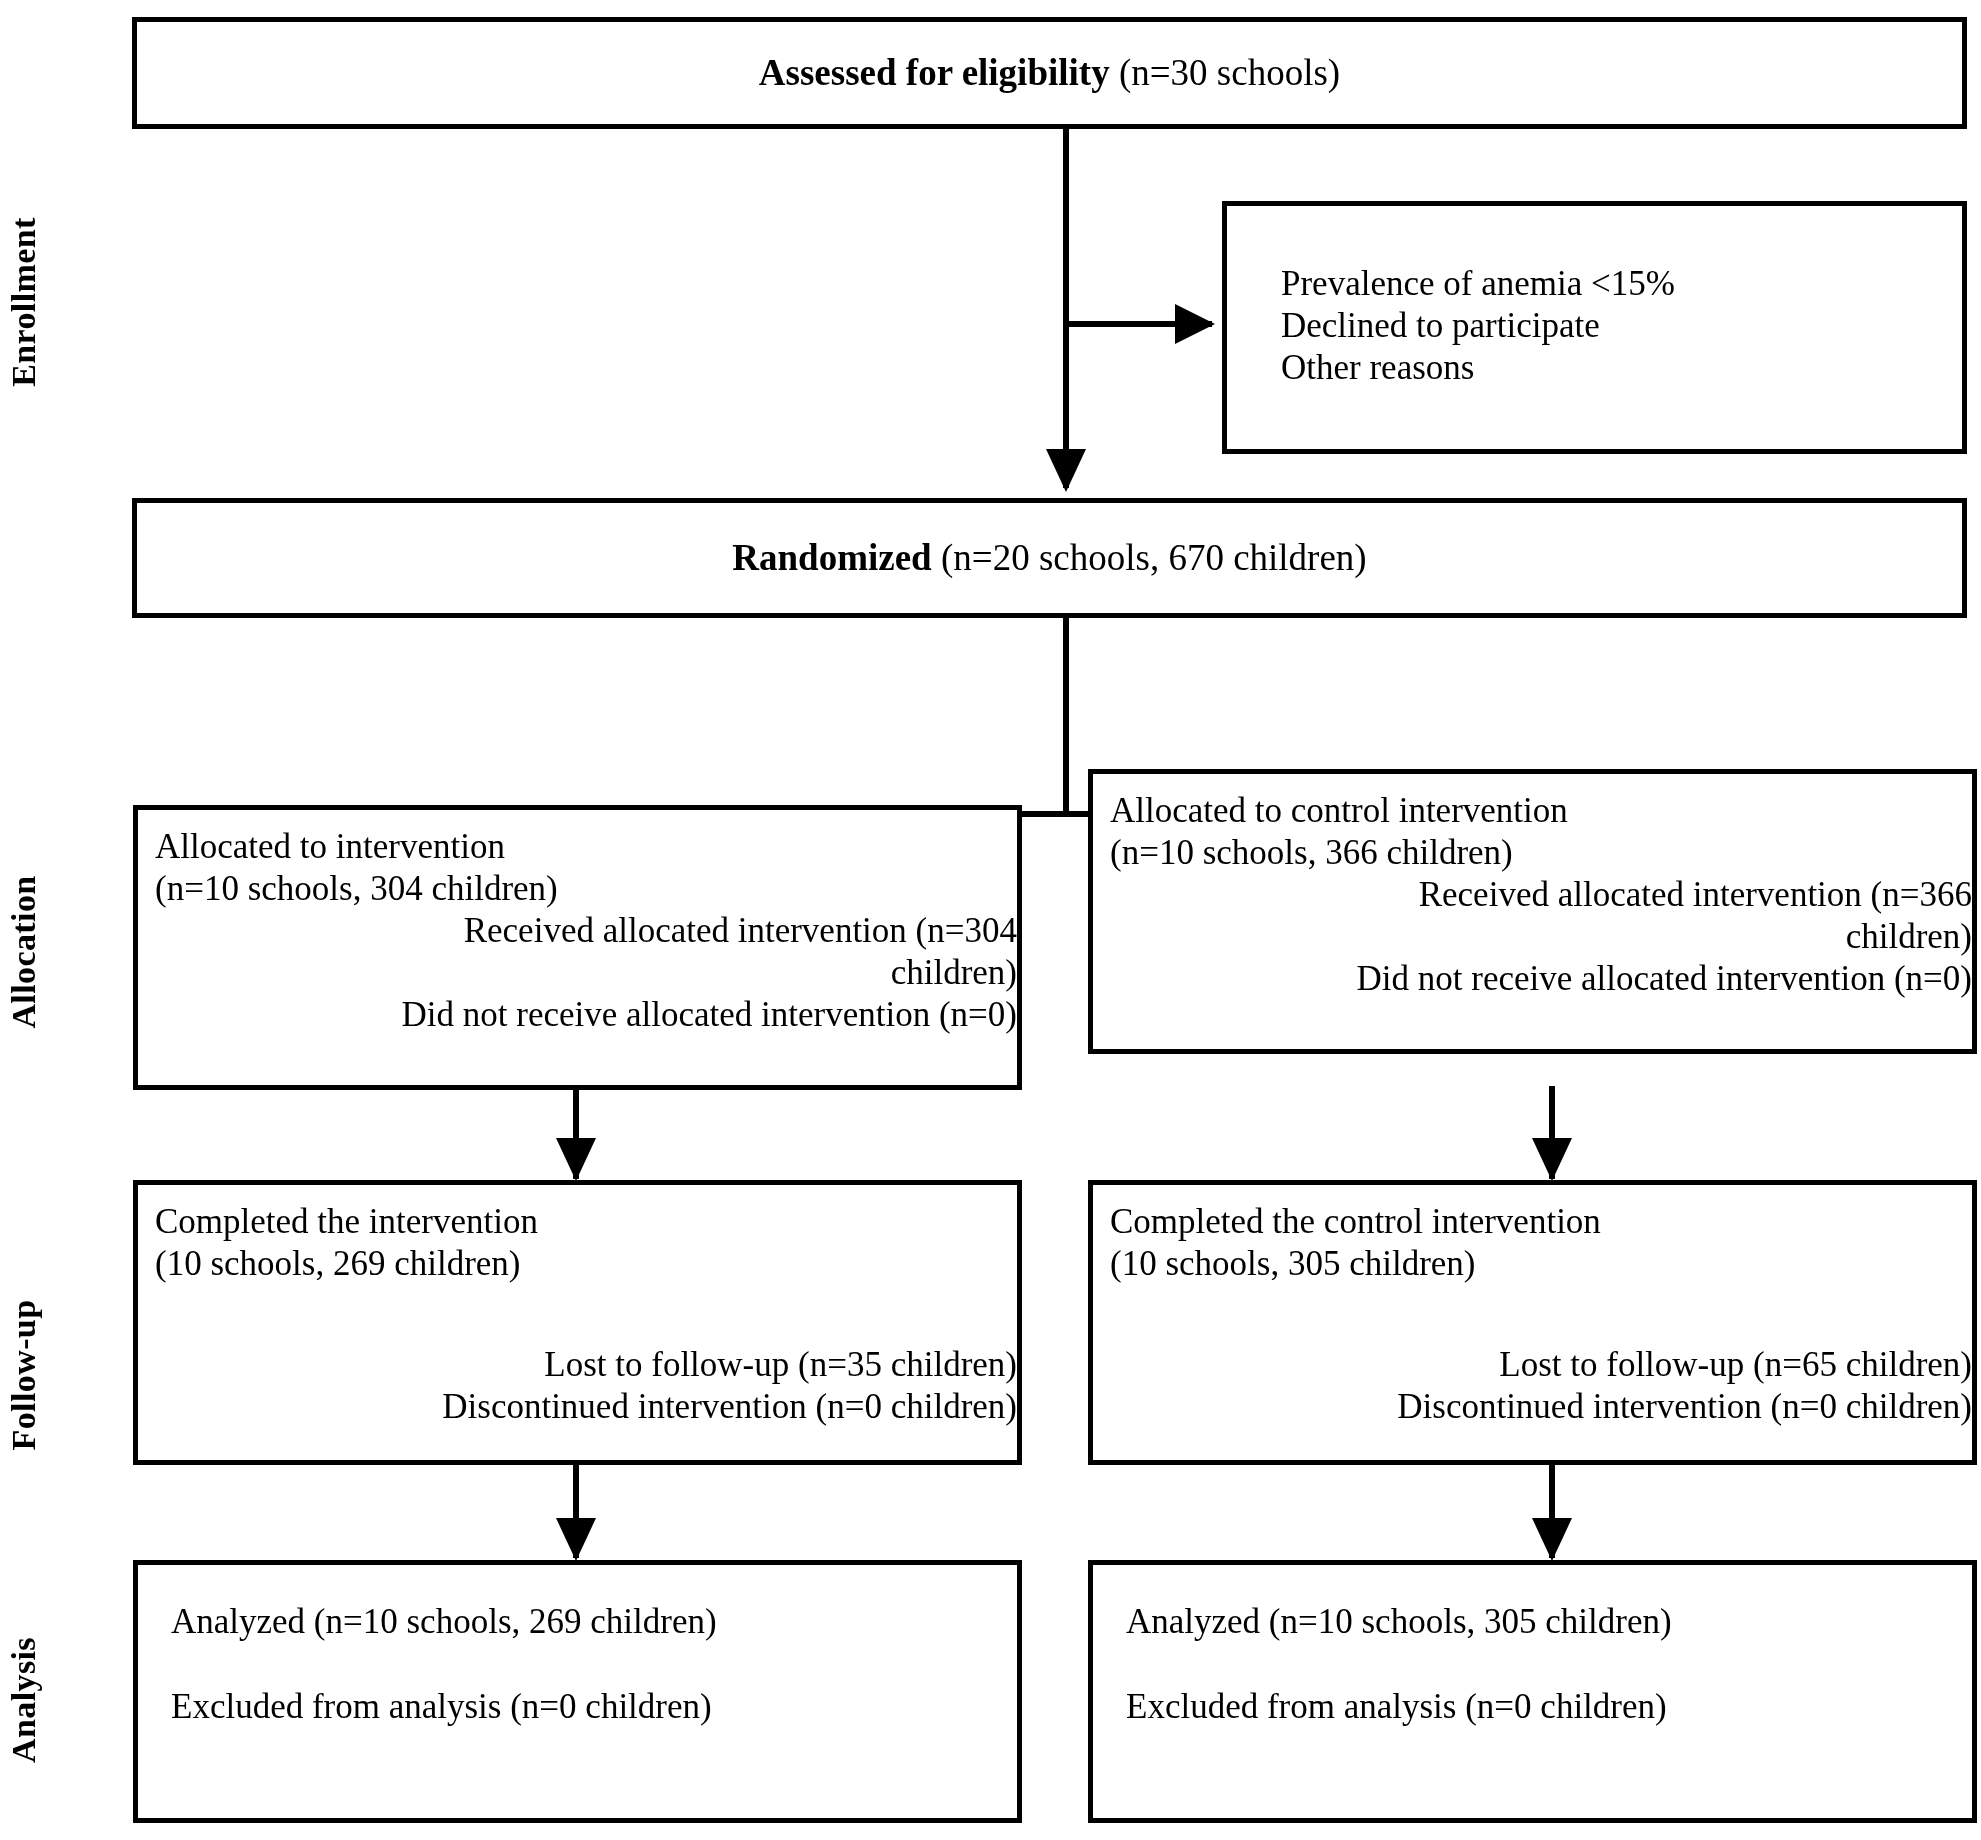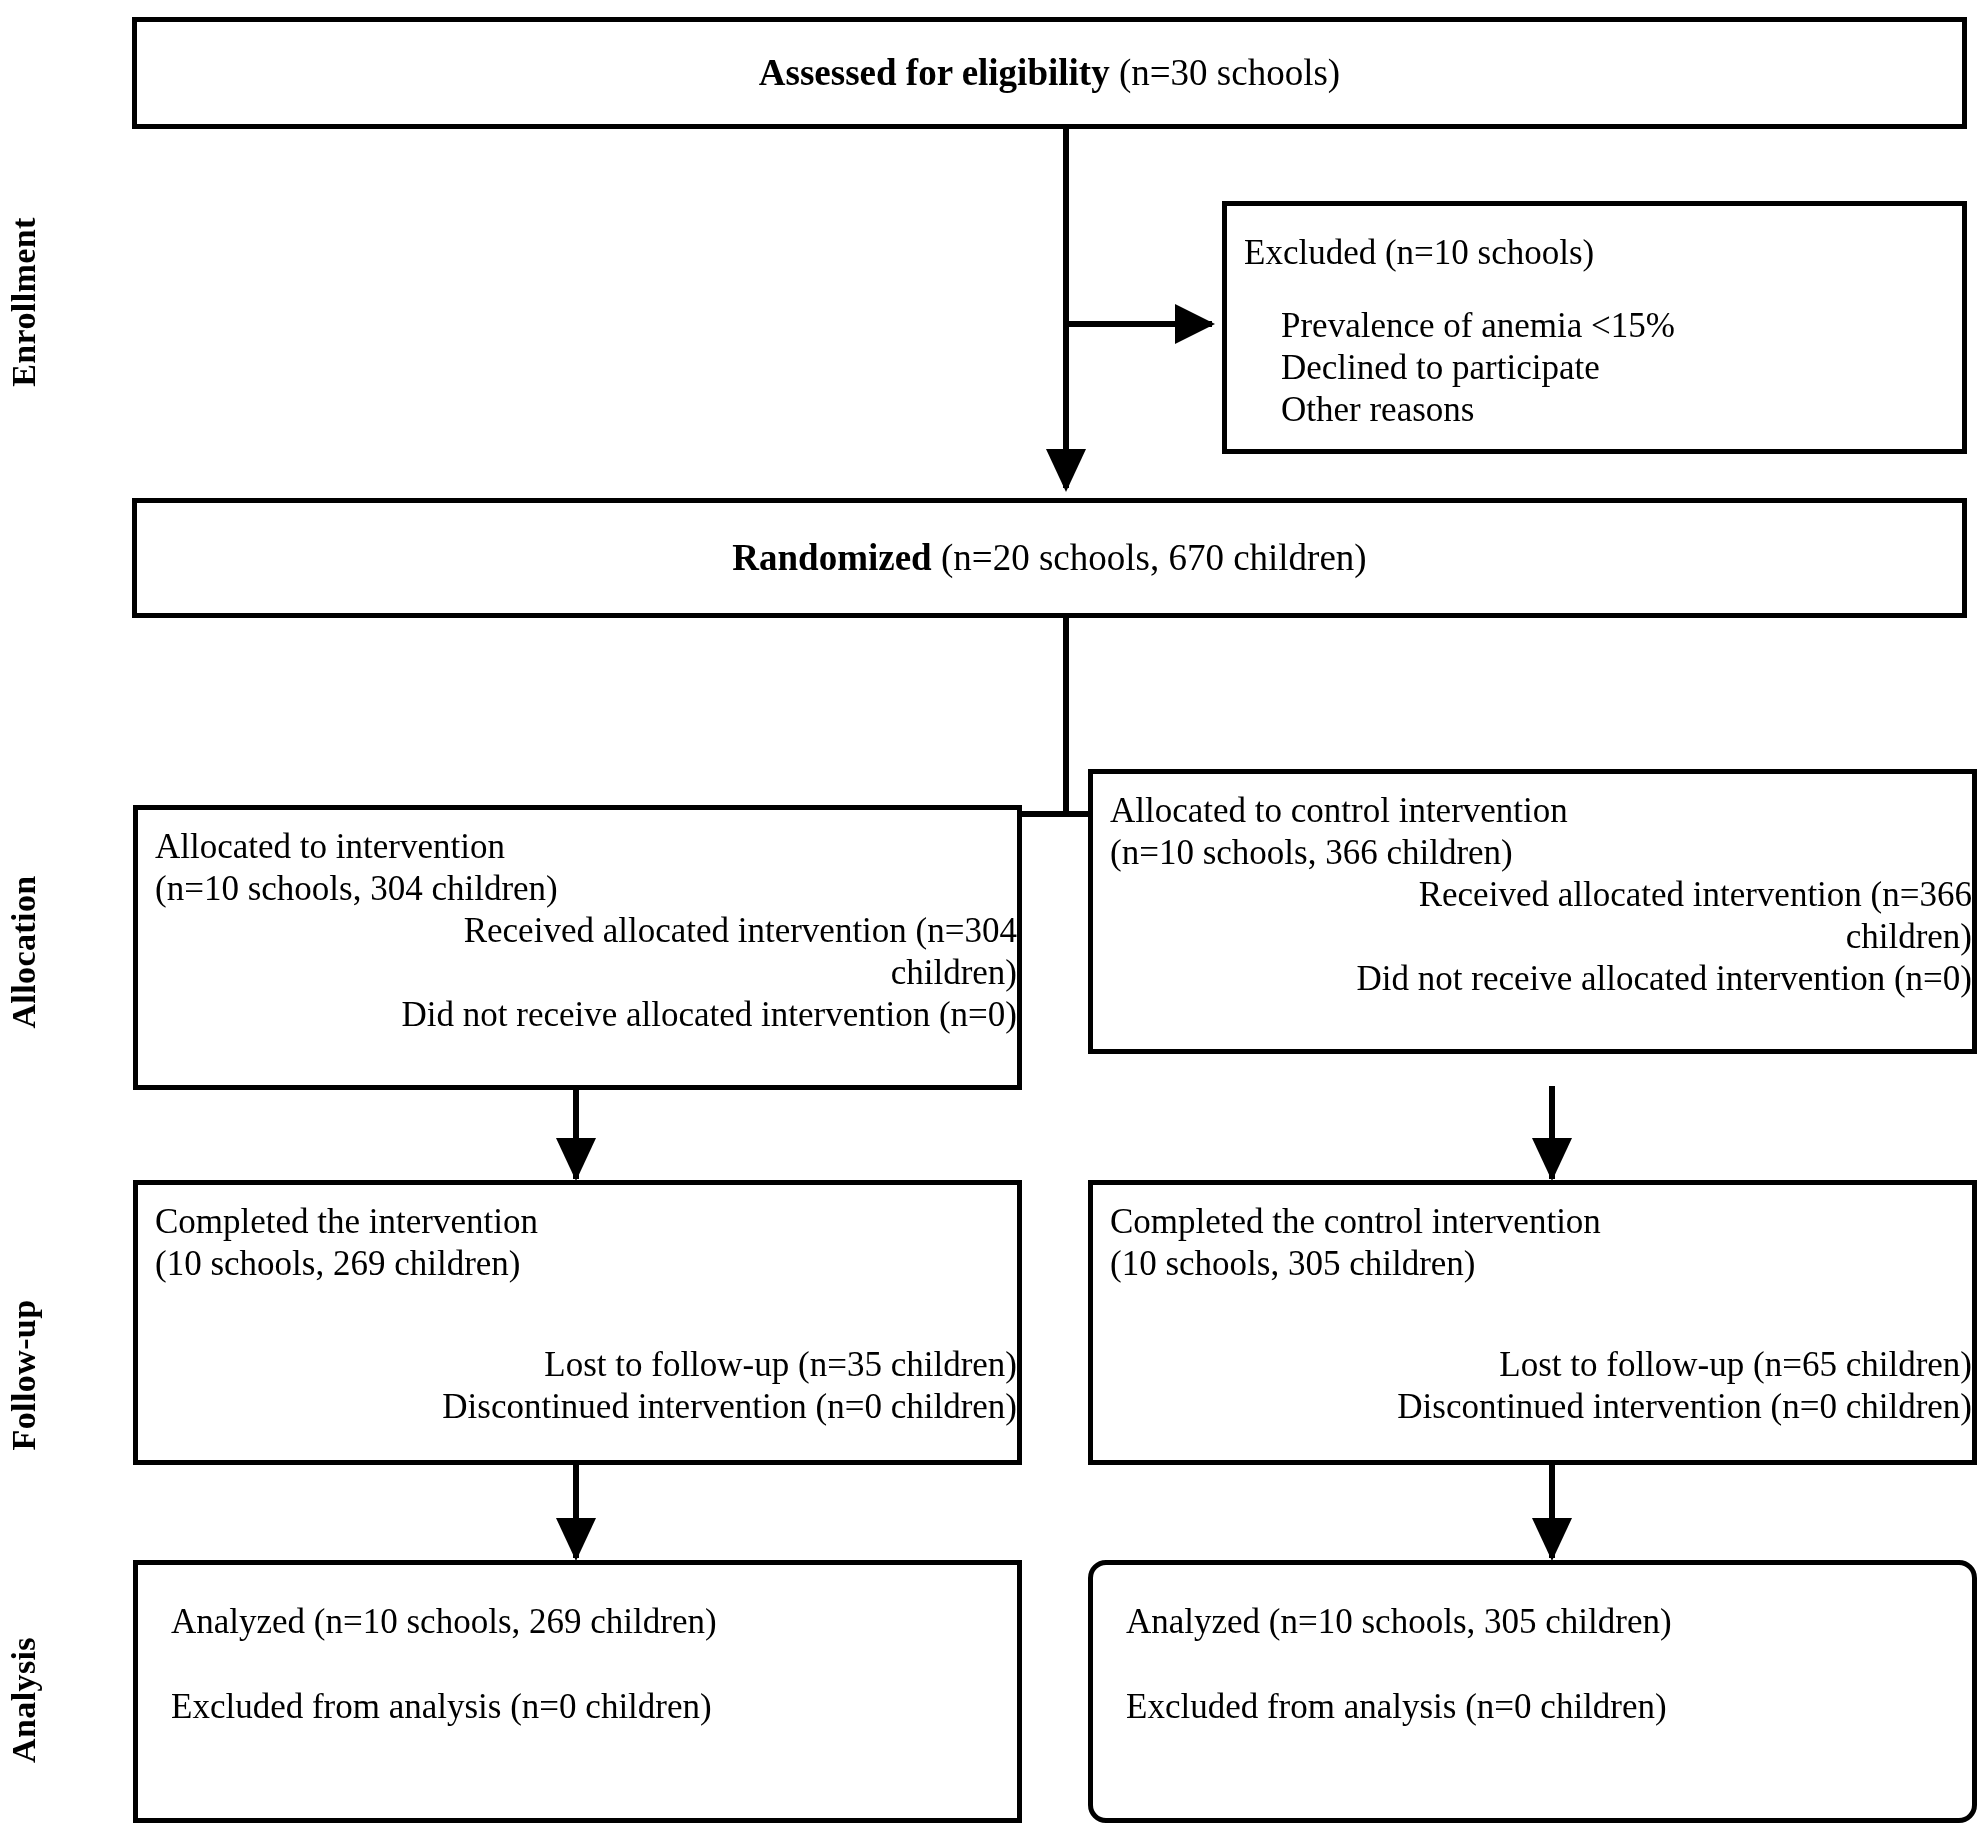--- a/index.html
+++ b/index.html
@@ -152,21 +152,20 @@
   <div class="box" style="left:132px; top:17px; width:1835px; height:112px;">
     <div class="box-inner centered">
       <div class="line">
         <span class="bold">Assessed for eligibility</span><span> (n=30 schools)</span>
       </div>
     </div>
   </div>
 
   <div class="box" style="left:1222px; top:201px; width:745px; height:253px;">
     <div class="box-inner pad-t-34 pad-l">
-      <div class="line">Excluded (n=10 schools)</div>
       <div class="gap-40"></div>
       <div class="line indent-sm">Prevalence of anemia &lt;15%</div>
       <div class="line indent-sm">Declined to participate</div>
       <div class="line indent-sm">Other reasons</div>
     </div>
   </div>
 
   <div class="box" style="left:132px; top:498px; width:1835px; height:120px;">
     <div class="box-inner centered">
       <div class="line">
@@ -216,21 +215,21 @@
   </div>
 
   <div class="box" style="left:133px; top:1560px; width:889px; height:263px;">
     <div class="box-inner pad-t-46 pad-l">
       <div class="line">Analyzed (n=10 schools, 269 children)</div>
       <div class="gap-56"></div>
       <div class="line">Excluded from analysis (n=0 children)</div>
     </div>
   </div>
 
-  <div class="box" style="left:1088px; top:1560px; width:889px; height:263px;border-radius:18px;">
+  <div class="box" style="left:1088px; top:1560px; width:889px; height:263px;">
     <div class="box-inner pad-t-46 pad-l">
       <div class="line">Analyzed (n=10 schools, 305 children)</div>
       <div class="gap-56"></div>
       <div class="line">Excluded from analysis (n=0 children)</div>
     </div>
   </div>
 
 </div>
 
 

